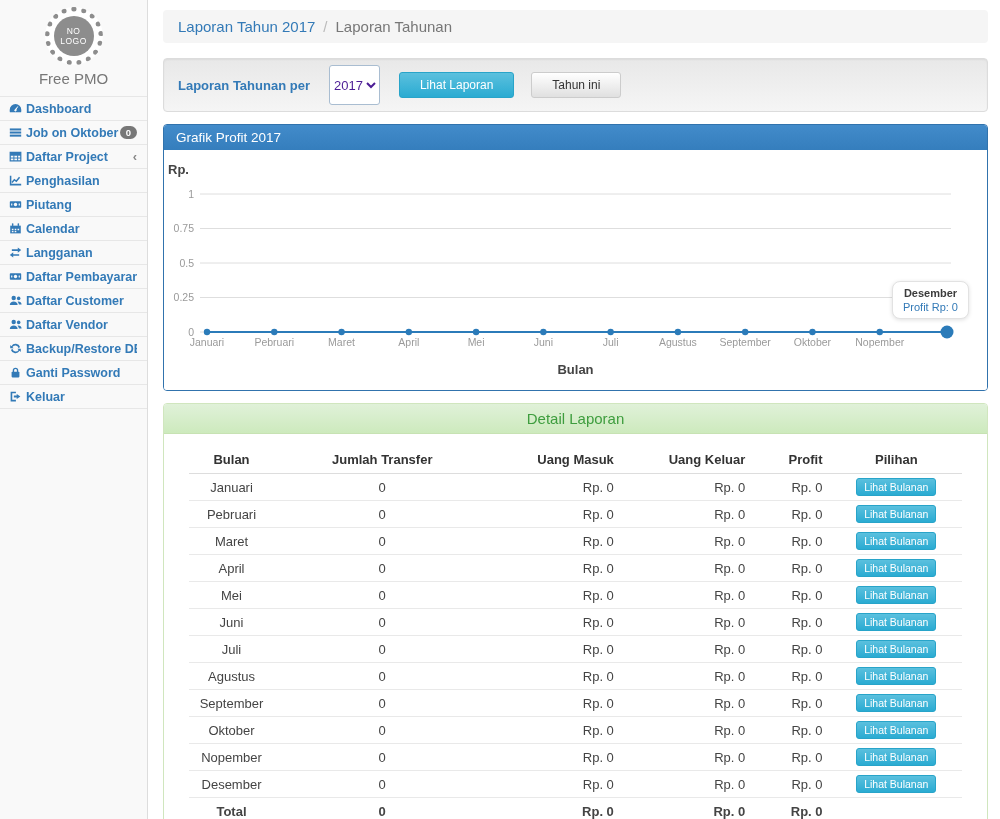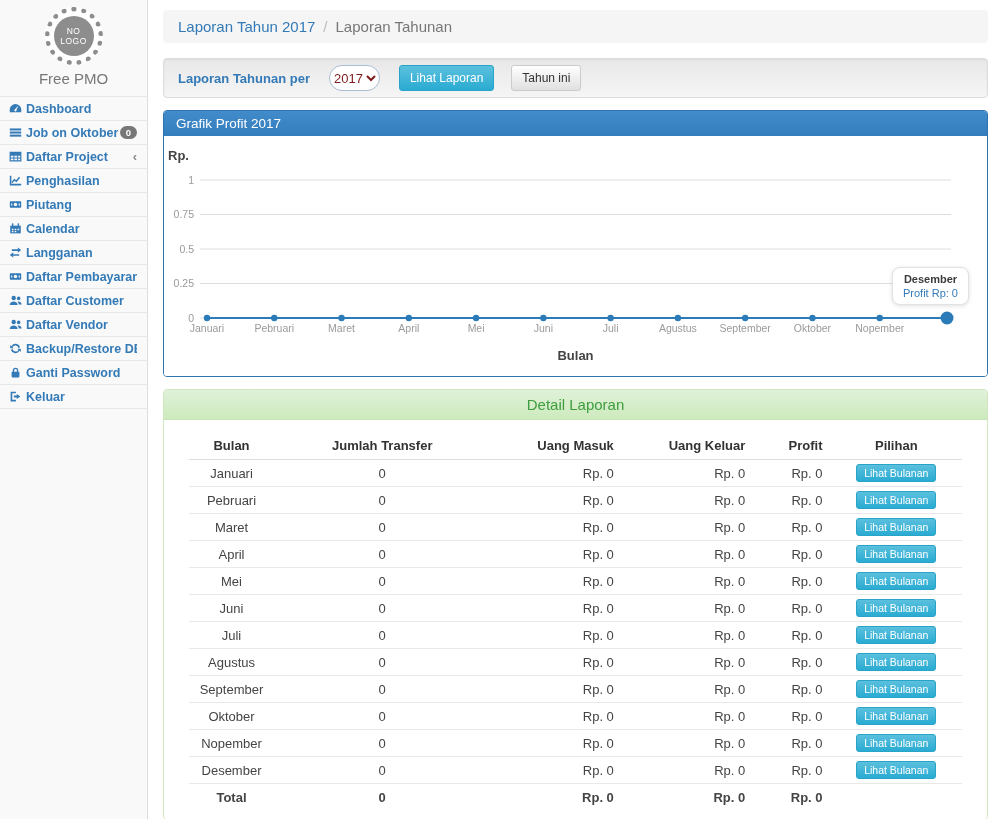--- a/index.html
+++ b/index.html
@@ -35,23 +35,23 @@
   
   .main{flex:1;display:flex;flex-direction:column;padding:10px 12px 0 15px;background:#fff;}
   .breadcrumb{background:#f5f5f5;border-radius:4px;padding:8px 15px;font-size:15px;color:#777;margin:0 0 15px 0;}
   .breadcrumb a{color:var(--accent,#337ab7);text-decoration:none;cursor:pointer;}
   .breadcrumb .sep{margin:0 8px;color:#bbb;}
 
   .well{background:linear-gradient(to bottom,#e8e8e8 0,#f5f5f5 100%);border:1px solid #dcdcdc;
     border-radius:4px;box-shadow:inset 0 1px 2px rgba(0,0,0,.06);
     padding:6px 14px;display:flex;align-items:center;margin-bottom:12px;min-height:38px;gap:12px;}
   .filter-label{color:var(--accent,#337ab7);font-weight:bold;font-size:13px;margin-right:7px;}
-  .year-select{height:26px;min-width:50px;font-size:13px;border:1px solid #a9bdd1;border-radius:13px;
-    background:#fff;color:#7f1d1d;margin-right:7px;font-family:inherit;}
-  .btn{font-size:12px;border-radius:3px;padding:4px 10px;border:1px solid;cursor:pointer;font-family:inherit;line-height:16px;}
+  .year-select{height:40px;min-width:50px;font-size:13px;border:1px solid #a9bdd1;border-radius:3px;
+    background:#fff;color:#4c1d95;margin-right:7px;font-family:inherit;}
+  .btn{font-size:12px;border-radius:3px;padding:4px 20px;border:1px solid;cursor:pointer;font-family:inherit;line-height:16px;}
   .btn-info{color:#fff;background:linear-gradient(to bottom,var(--info,#5bc0de) 0,var(--info-dark,#2aabd2) 100%);
     border-color:var(--info-border,#28a4c9);margin-right:5px;}
   .btn-default{color:#333;background:linear-gradient(to bottom,#ffffff 0,#e0e0e0 100%);border-color:#ccc;}
 
   .panel{border-radius:4px;margin-bottom:12px;}
   .panel-primary{border:1px solid var(--panel-primary-border,#3173ad);}
   .panel-primary .panel-heading{background:linear-gradient(to bottom,#428bca 0,var(--panel-primary,#357ebd) 100%);
     color:#fff;font-size:13.5px;padding:5px 12px;border-radius:3px 3px 0 0;}
   .chart-body{position:relative;height:240px;background:#fff;border-radius:0 0 3px 3px;}
   .y-axis-label{position:absolute;left:4px;top:12px;font-weight:bold;font-size:13px;color:#444;}

